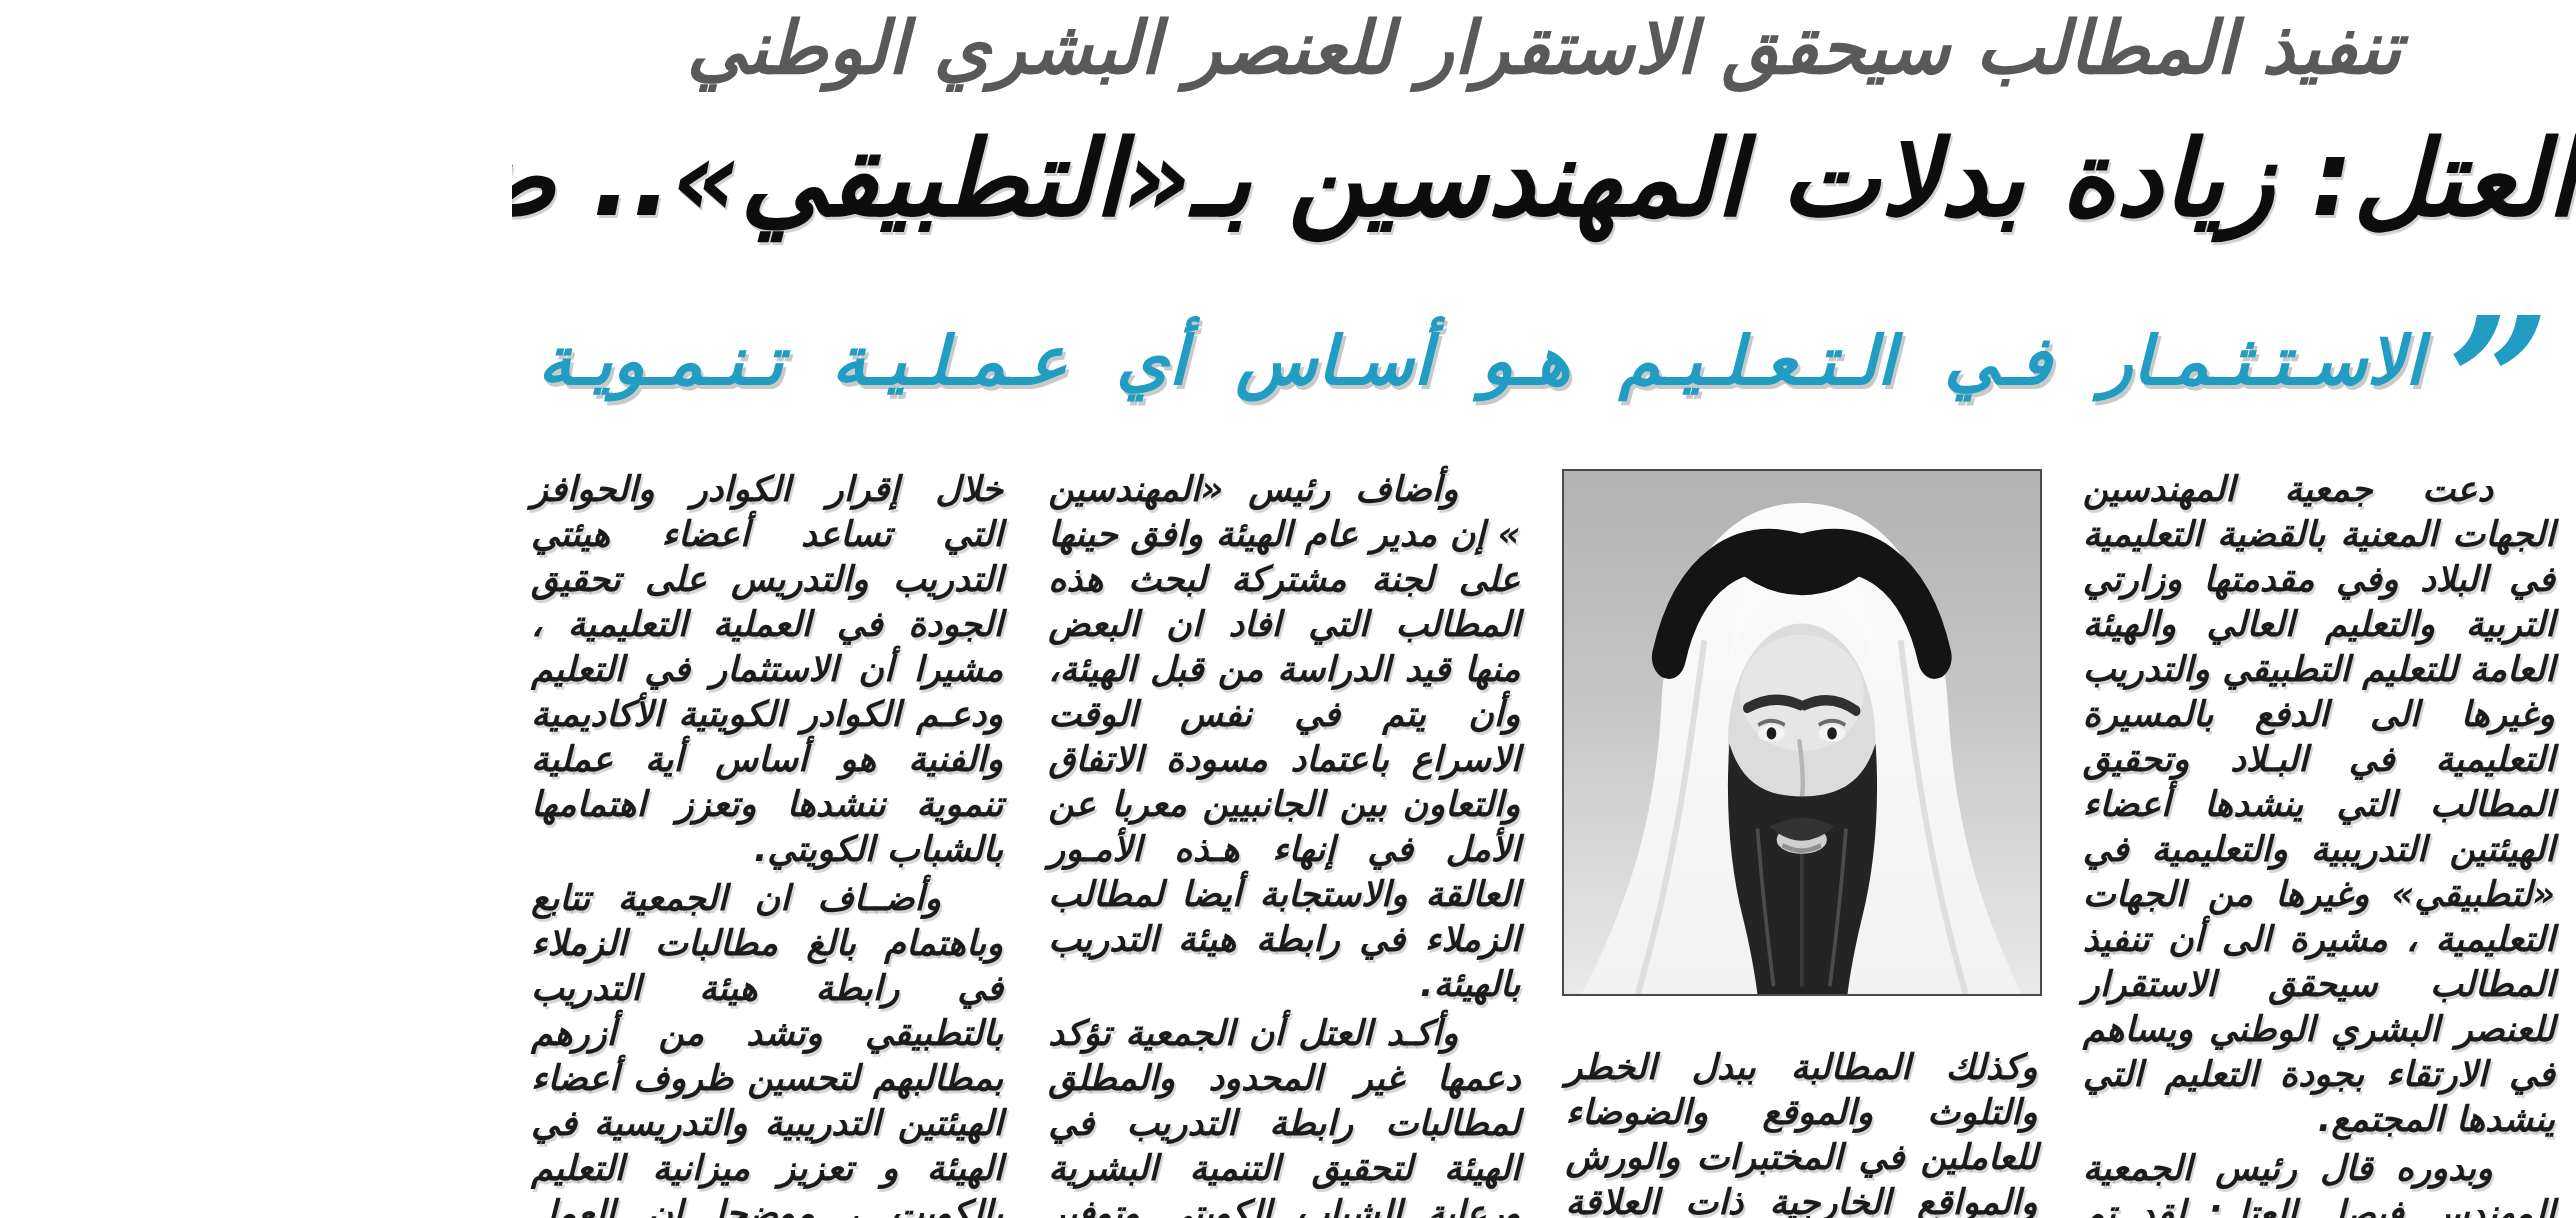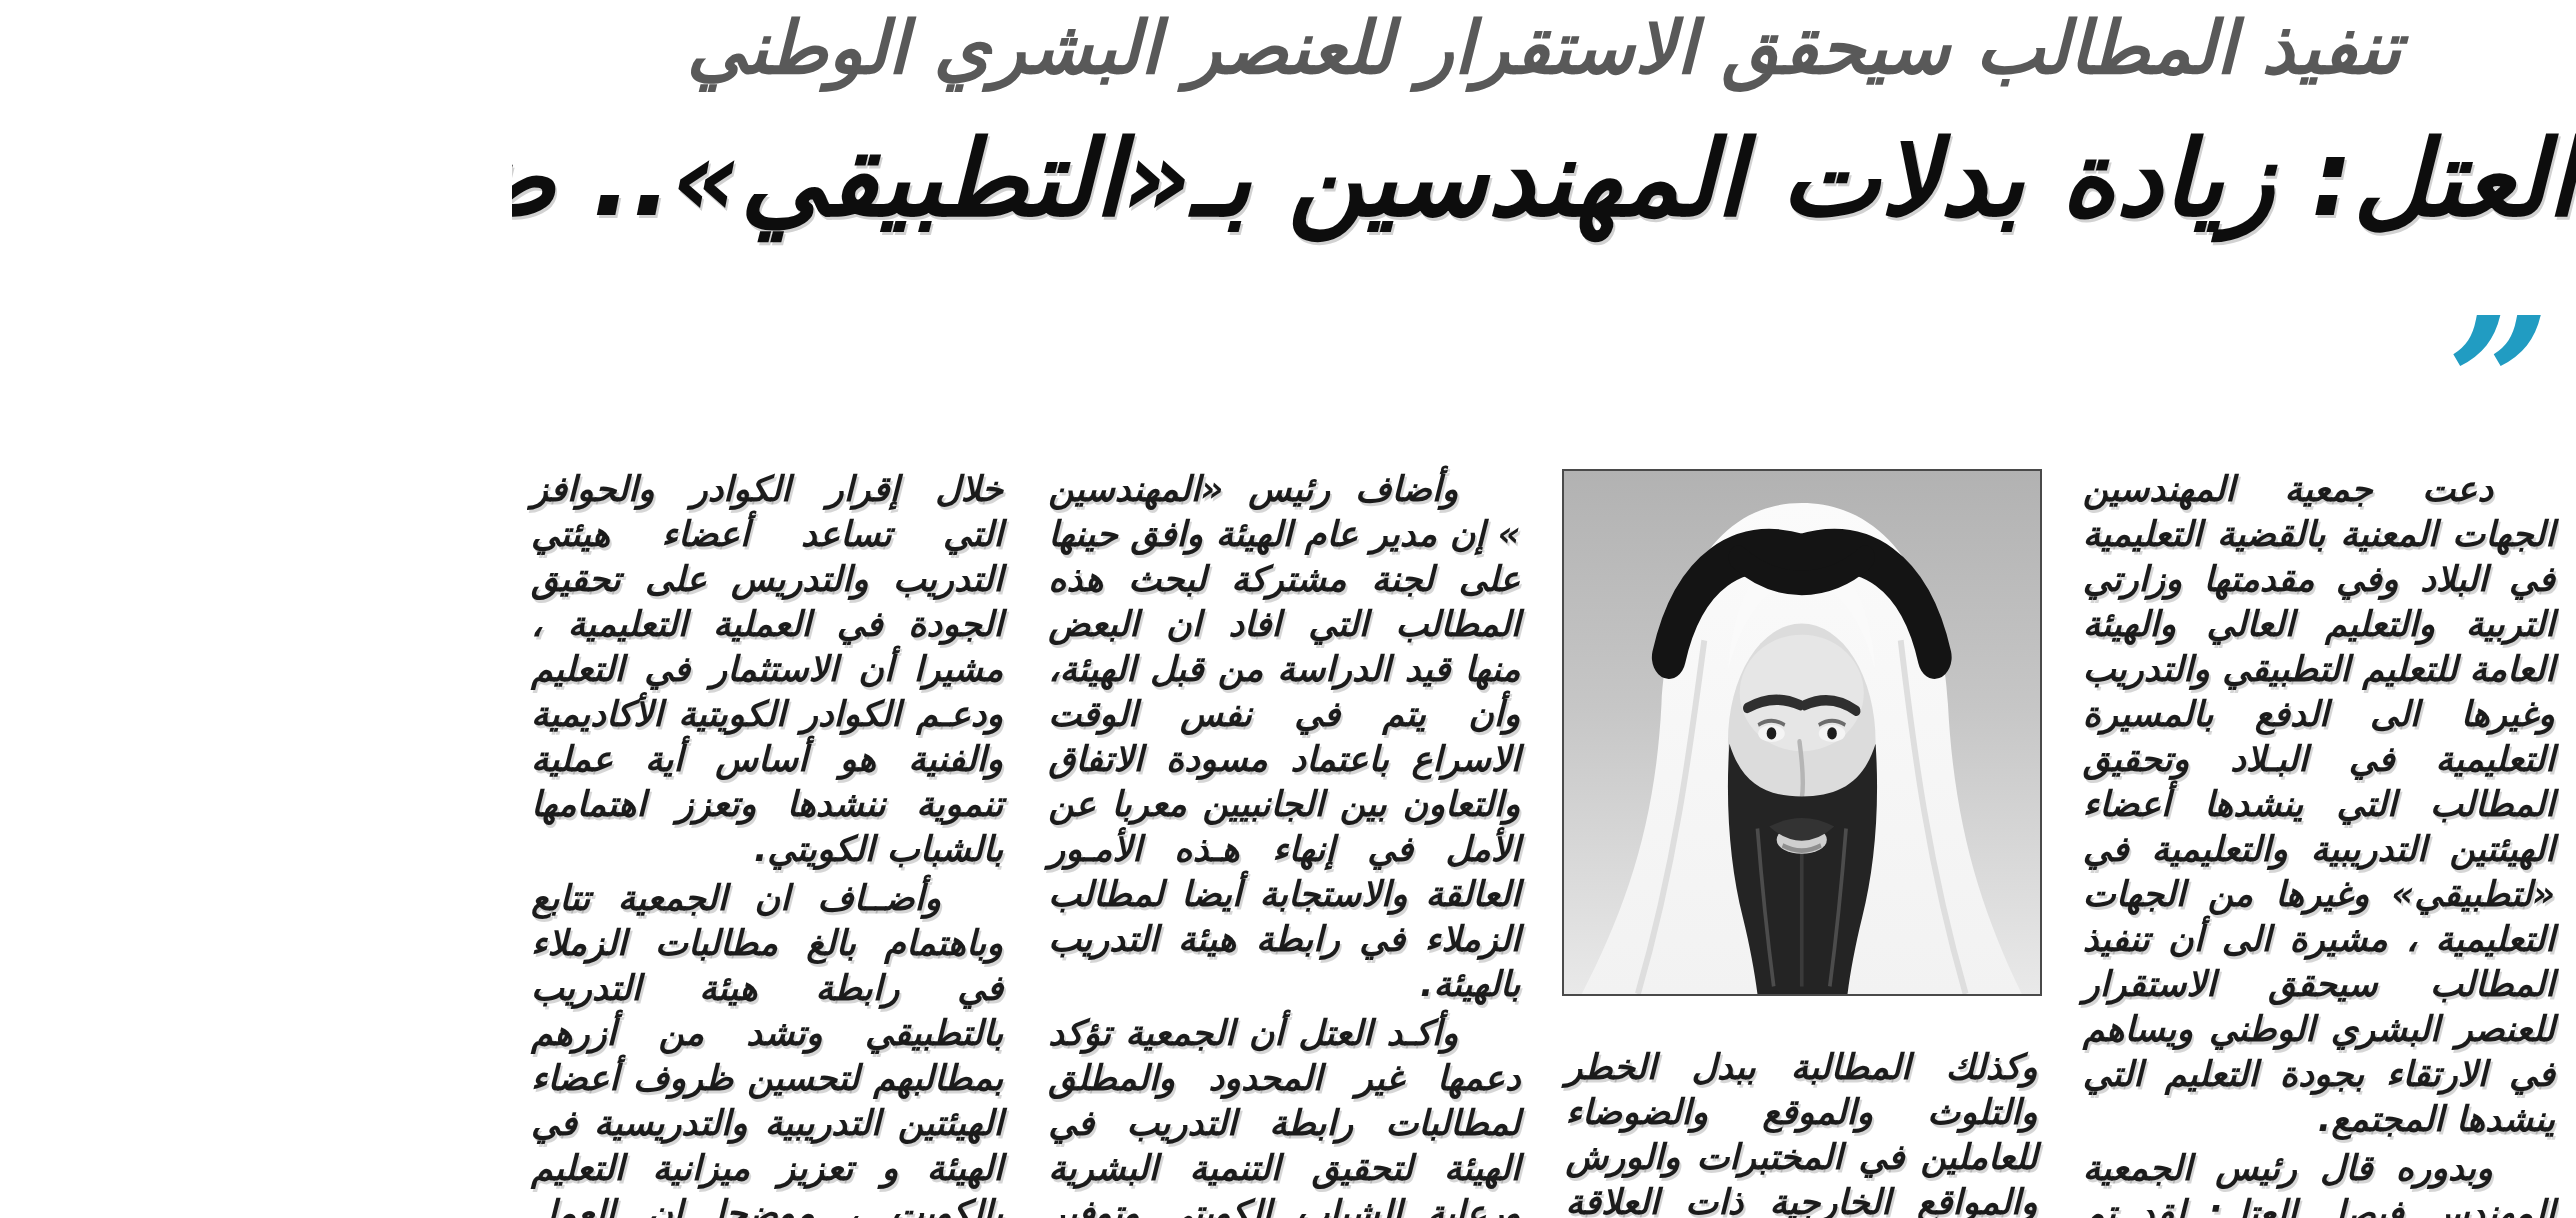--- a/index.html
+++ b/index.html
@@ -54,20 +54,21 @@
 <body>
 
 <div class="page">
 
   <div class="kicker">تنفيذ المطالب سيحقق الاستقرار للعنصر البشري الوطني</div>
 
   <h1 class="headline">العتل: زيادة بدلات المهندسين بـ«التطبيقي».. ضرورة</h1>
 
   <div class="subhead">
     <span class="quote-mark">”</span>
+    <span class="subhead-text">الاسـتـثـمـار فـي الـتـعـلـيـم هـو أسـاس أي عـمـلـيـة تـنـمـويـة</span>
   </div>
 
   <div class="cols">
 
     <div class="col">
       <p>دعت جمعية المهندسين الجهات المعنية بالقضية التعليمية في البلاد وفي مقدمتها وزارتي التربية والتعليم العالي والهيئة العامة للتعليم التطبيقي والتدريب وغيرها الى الدفع بالمسيرة التعليمية في البـلاد وتحقيق المطالب التي ينشدها أعضاء الهيئتين التدريبية والتعليمية في «لتطبيقي» وغيرها من الجهات التعليمية ، مشيرة الى أن تنفيذ المطالب سيحقق الاستقرار للعنصر البشري الوطني ويساهم في الارتقاء بجودة التعليم التي ينشدها المجتمع.</p>
       <p>وبدوره قال رئيس الجمعية المهندس فيصل العتل: لقد تم بحث مطالب المهندسين والمدربين في الهيئة العامة للتعليم التطبيقي والتدريب في لقاء مع سابق مع مديرها وتقدمت الجمعية بمقترح زيـادة بـدلات المهندسين على أساس نسب التضخم في الدولة وعلى أساس الراتب ،</p>
     </div>
 
     <div class="col">

